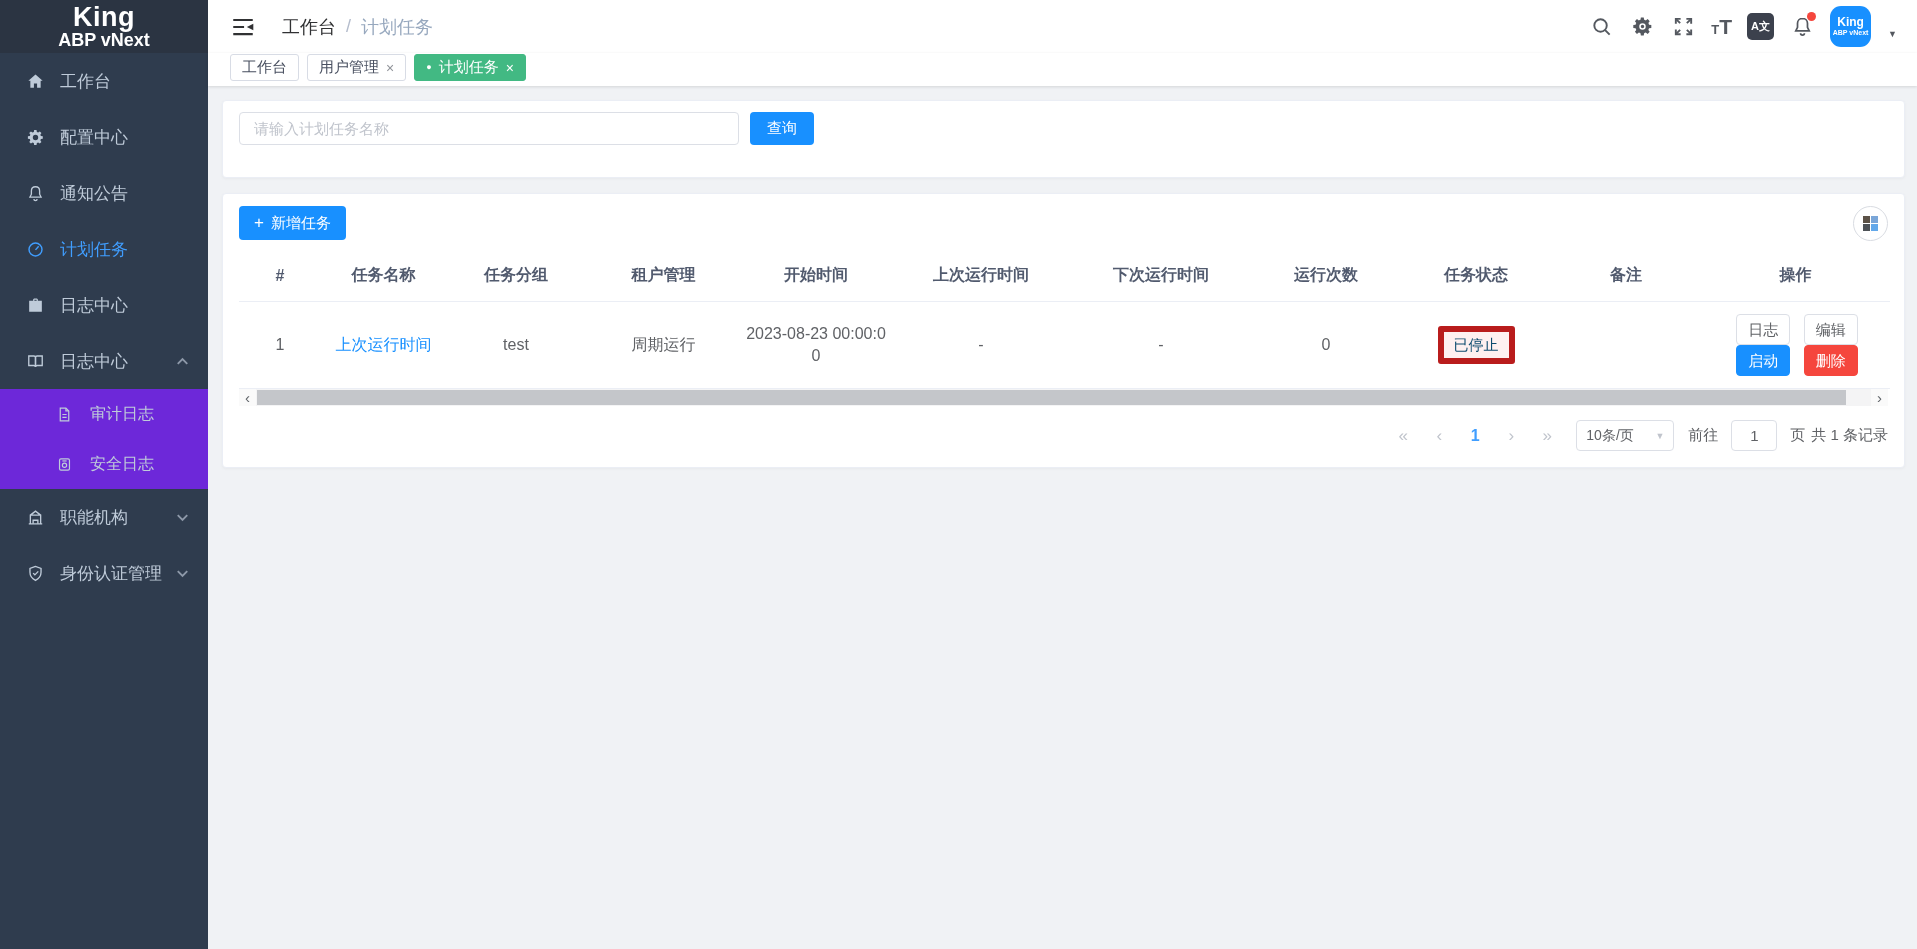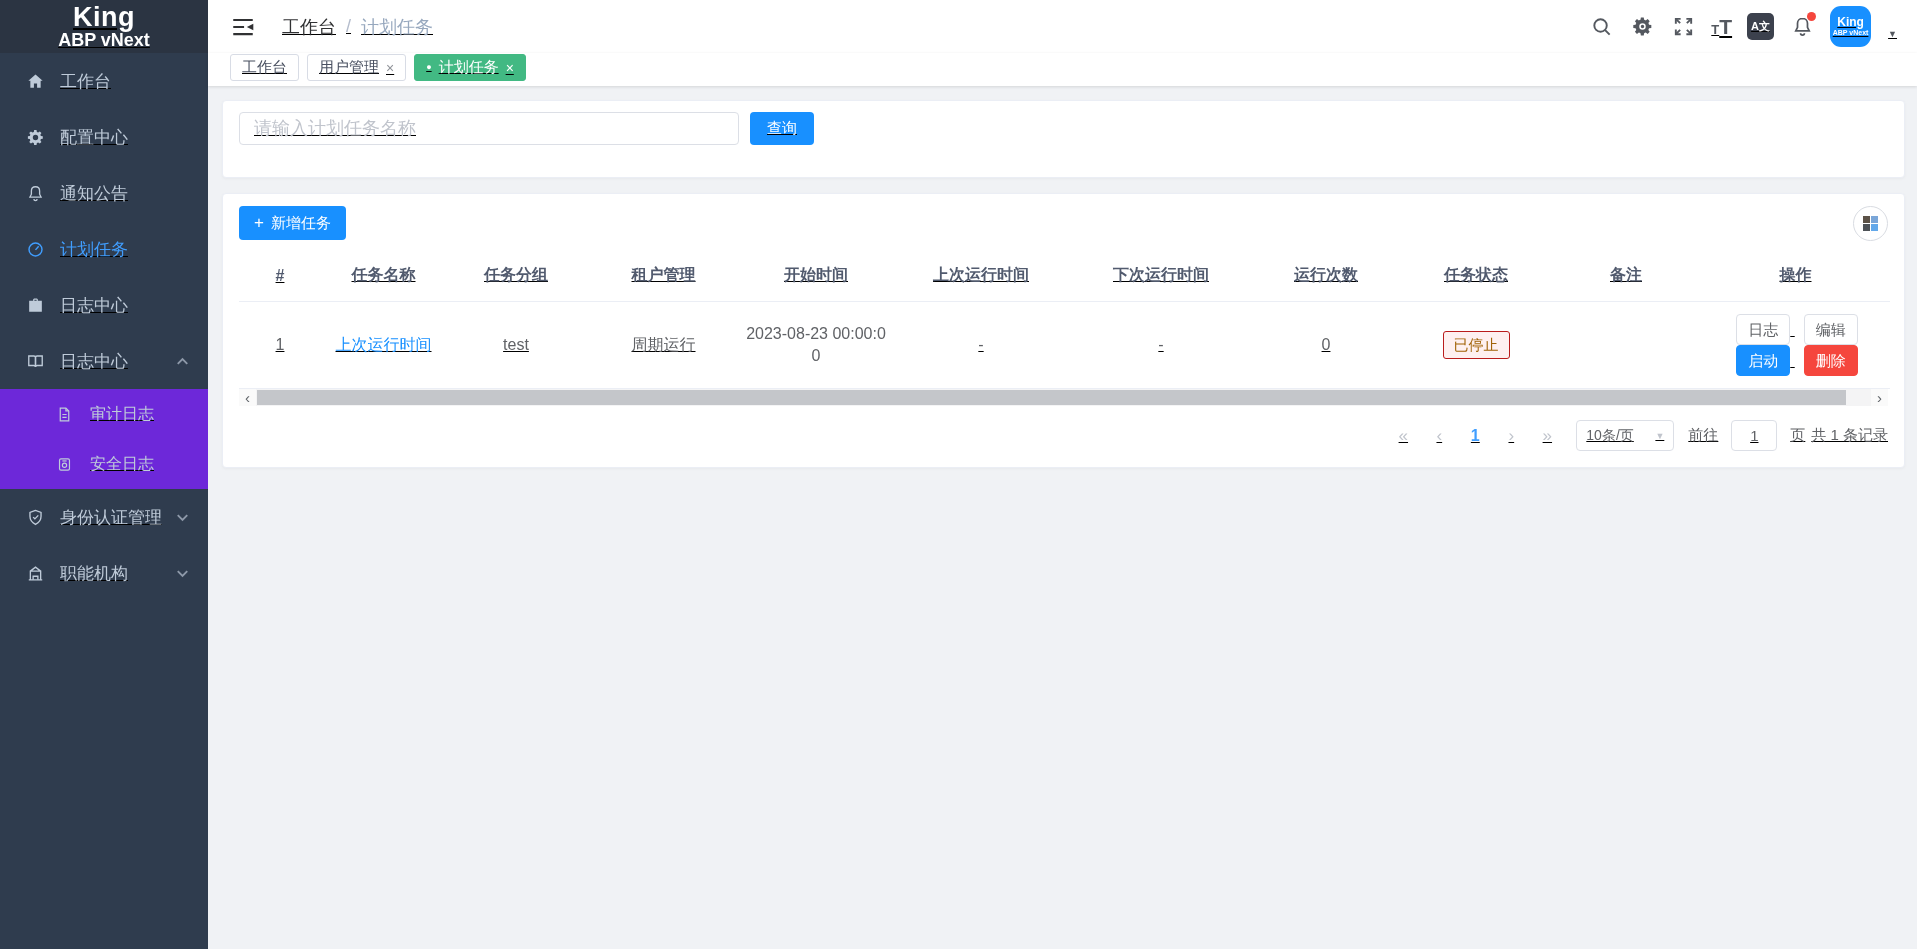--- a/index.html
+++ b/index.html
@@ -1,20 +1,20 @@
 <!DOCTYPE html>
 <html><head>
 <meta charset="utf-8">
 <style>
   * { margin:0; padding:0; box-sizing:border-box; }
   html,body { width:1917px; height:949px; overflow:hidden; background:#f0f2f5;
     font-family:"Liberation Sans","DejaVu Sans",sans-serif; }
 
   
-  .layout { display:flex; width:1917px; height:949px;text-decoration:underline; }
+  .layout { display:flex; width:1917px; height:949px; }
   .sidebar { width:208px; height:949px; background:#2f3c4e; flex:0 0 208px; }
   .main { flex:1; display:flex; flex-direction:column; min-width:0; }
 
   
   .logo { height:53px; background:#2b3442; color:#fff; display:flex; flex-direction:column;
     align-items:center; justify-content:center; line-height:1.05; }
   .logo-line1 { font-size:27px; font-weight:bold; letter-spacing:.5px; }
   .logo-line2 { font-size:18px; font-weight:bold; }
   .menu { list-style:none; }
   .menu-item { height:56px; display:flex; align-items:center; padding:0 16px 0 26px;
@@ -61,41 +61,41 @@
   .tab.active { background:#42b983; border-color:#42b983; color:#fff; }
   .tab.active .tab-close { color:#fff; }
   .tab-dot { font-size:9px; margin-right:7px; line-height:1; }
 
   
   .content { flex:1; padding:14px 12px 0 14px; overflow:hidden; }
   .card { background:#fff; border:1px solid #ebeef5; border-radius:4px; box-shadow:0 1px 3px rgba(0,0,0,.04); }
 
   .search-card { height:78px; padding:11px 16px; display:flex; align-items:flex-start; }
   .search-input { width:500px; height:33px; border:1px solid #dcdfe6; border-radius:4px; padding:0 14px;
-    font-size:18px; color:#606266; outline:none; font-family:inherit; }
+    font-size:15px; color:#606266; outline:none; font-family:inherit; }
   .search-input::placeholder { color:#c0c4cc; }
   .btn { border:none; border-radius:4px; font-size:15px; cursor:pointer; font-family:inherit; }
   .btn-primary { background:#1890ff; color:#fff; }
   .query-btn { margin-left:11px; height:33px; padding:0 17px; }
 
   .table-card { margin-top:15px; padding:12px 16px; position:relative; }
   .add-btn { height:34px; padding:0 15px; display:inline-flex; align-items:center; }
   .add-btn .plus { font-size:17px; margin-right:7px; font-weight:normal; }
   .grid-btn { position:absolute; right:16px; top:12px; width:35px; height:35px; border-radius:50%;
     border:1px solid #d9dce2; background:#fff; display:flex; align-items:center; justify-content:center; cursor:pointer; }
   .grid-glyph { width:15px; height:15px; display:grid; grid-template-columns:7px 7px; grid-template-rows:7px 7px; gap:1px; }
   .grid-glyph i { display:block; }
   .gg1 { background:#5c5247; } .gg2 { background:#7aa6d8; } .gg3 { background:#4d5257; } .gg4 { background:#62a8ea; }
 
   table { width:100%; border-collapse:collapse; table-layout:fixed; margin-top:10px; }
   th { font-size:16px; font-weight:bold; color:#515a6e; text-align:center; padding:15px 4px; border-bottom:1px solid #ebeef5; }
   td { font-size:16px; color:#606266; text-align:center; padding:12px 4px; border-bottom:1px solid #ebeef5; height:69px; }
   .cell-link { color:#1890ff; cursor:pointer; }
   .cell-time { word-break:break-all; line-height:1.4; display:inline-block; max-width:150px; }
-  .status-badge { display:inline-block; background:#fef0f0; border:1px solid #b91c1c; color:#a16207;
+  .status-badge { display:inline-block; background:#fef0f0; border:6px solid #b91c1c; color:#0c4a6e;
     border-radius:3px; padding:4px 10px; font-size:15px; line-height:1.2; }
   .actions-cell { text-align:center; padding-right:10px; }
   .act-btn { display:inline-block; height:31px; line-height:29px; padding:0 11px; border:1px solid #dcdfe6;
     border-radius:4px; background:#fff; color:#606266; font-size:15px; margin-left:9px; cursor:pointer; }
   .act-btn.primary { background:#1890ff; border-color:#1890ff; color:#fff; }
   .act-btn.danger { background:#f5463d; border-color:#f5463d; color:#fff; }
 
   .hscroll { height:17px; background:#f4f4f5; position:relative; margin-top:0; }
   .hs-arrow { position:absolute; top:0; width:17px; height:17px; display:flex; align-items:center; justify-content:center;
     color:#5f6368; font-size:15px; background:#fafafa; cursor:pointer; line-height:1; }
@@ -197,37 +197,37 @@
               <path d="M9 7h6"></path>
             </svg>
         </span>
         <span class="mi-label">安全日志</span>
       </li>
     </ul>
     <ul class="menu">
       <li class="menu-item">
         <span class="mi-icon">
           <svg viewBox="0 0 24 24" fill="none" stroke="currentColor" stroke-width="1.7">
-              <path d="M12 3 5 5.5v5c0 4.6 3 8.2 7 10.2 4-2 7-5.6 7-10.2v-5L12 3Z"></path>
-              <path d="m9 11.5 2.2 2.2 4.3-4.4"></path>
-            </svg>
-        </span>
-        <span class="mi-label">身份认证管理</span>
+              <path d="M3.5 20h17M5.5 20V9h13v11M5.5 9 12 4l6.5 5"></path>
+              <path d="M9 20v-4.5h6V20"></path>
+            </svg>
+        </span>
+        <span class="mi-label">职能机构</span>
         <svg class="chev" viewBox="0 0 24 24" fill="none" stroke="currentColor" stroke-width="2.4">
             <path d="m6 9 6 6 6-6"></path>
           </svg>
       </li>
       <li class="menu-item">
         <span class="mi-icon">
           <svg viewBox="0 0 24 24" fill="none" stroke="currentColor" stroke-width="1.7">
-              <path d="M3.5 20h17M5.5 20V9h13v11M5.5 9 12 4l6.5 5"></path>
-              <path d="M9 20v-4.5h6V20"></path>
-            </svg>
-        </span>
-        <span class="mi-label">职能机构</span>
+              <path d="M12 3 5 5.5v5c0 4.6 3 8.2 7 10.2 4-2 7-5.6 7-10.2v-5L12 3Z"></path>
+              <path d="m9 11.5 2.2 2.2 4.3-4.4"></path>
+            </svg>
+        </span>
+        <span class="mi-label">身份认证管理</span>
         <svg class="chev" viewBox="0 0 24 24" fill="none" stroke="currentColor" stroke-width="2.4">
             <path d="m6 9 6 6 6-6"></path>
           </svg>
       </li>
     </ul>
   </aside>
 
   <div class="main">
 
     <header class="topbar">

